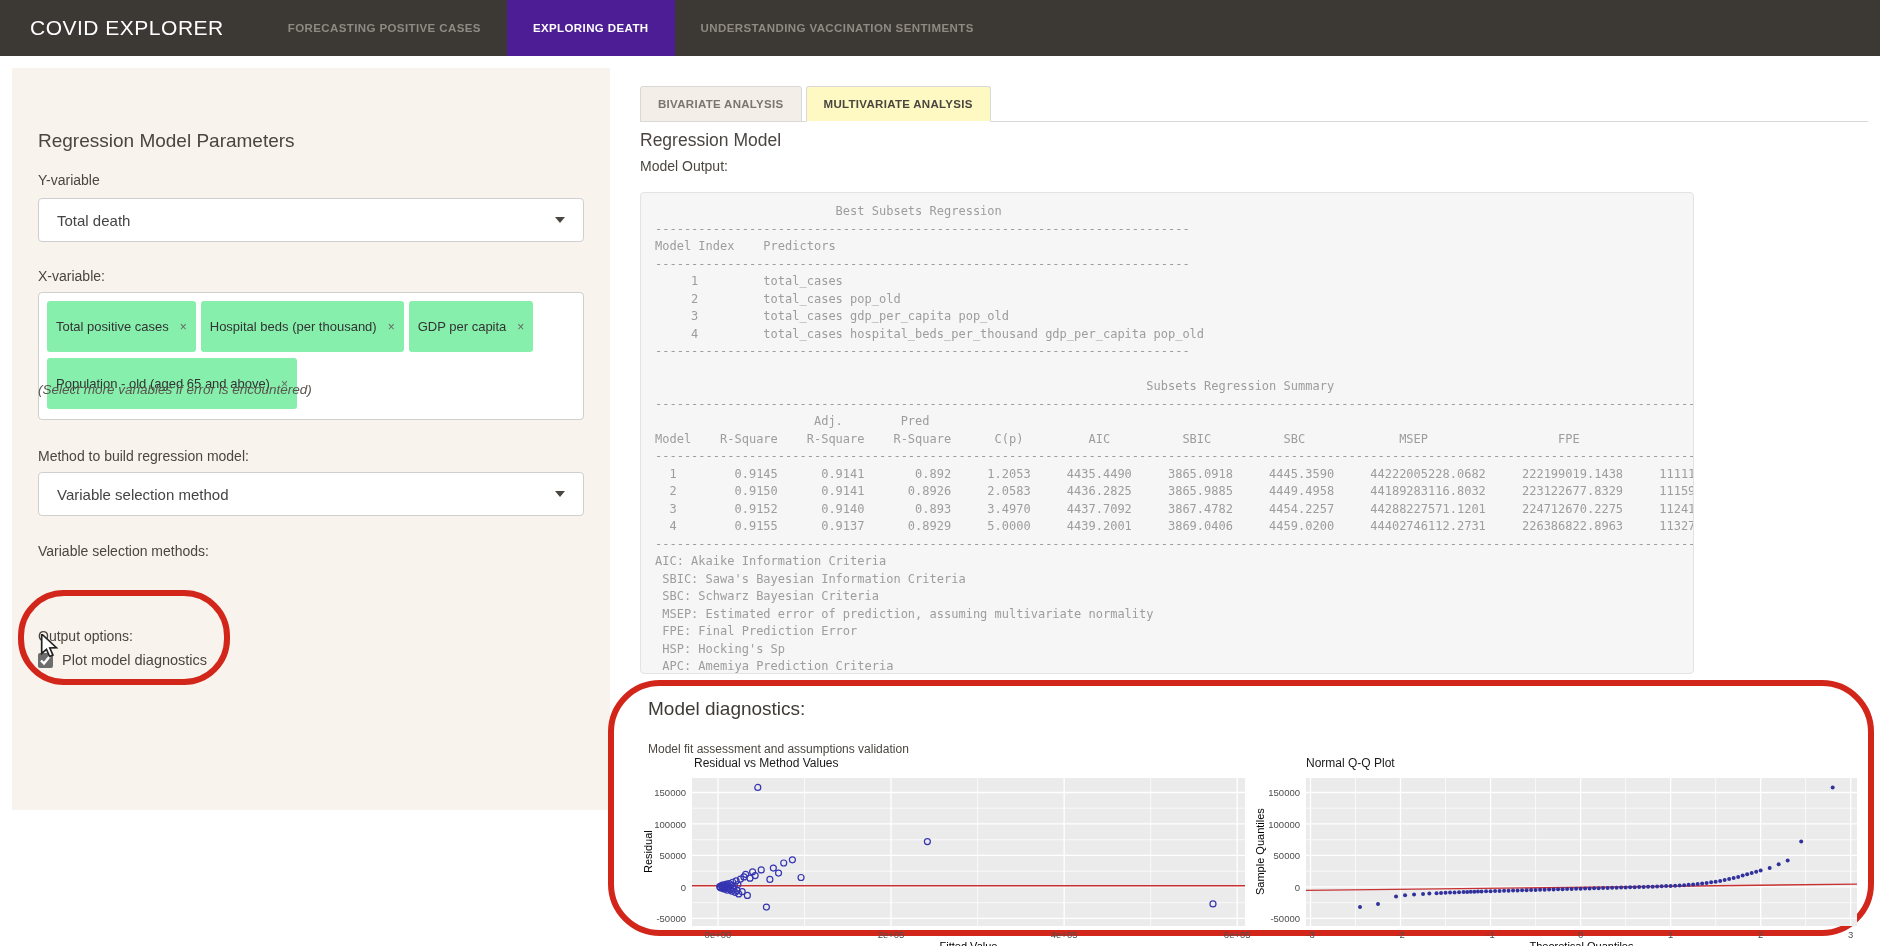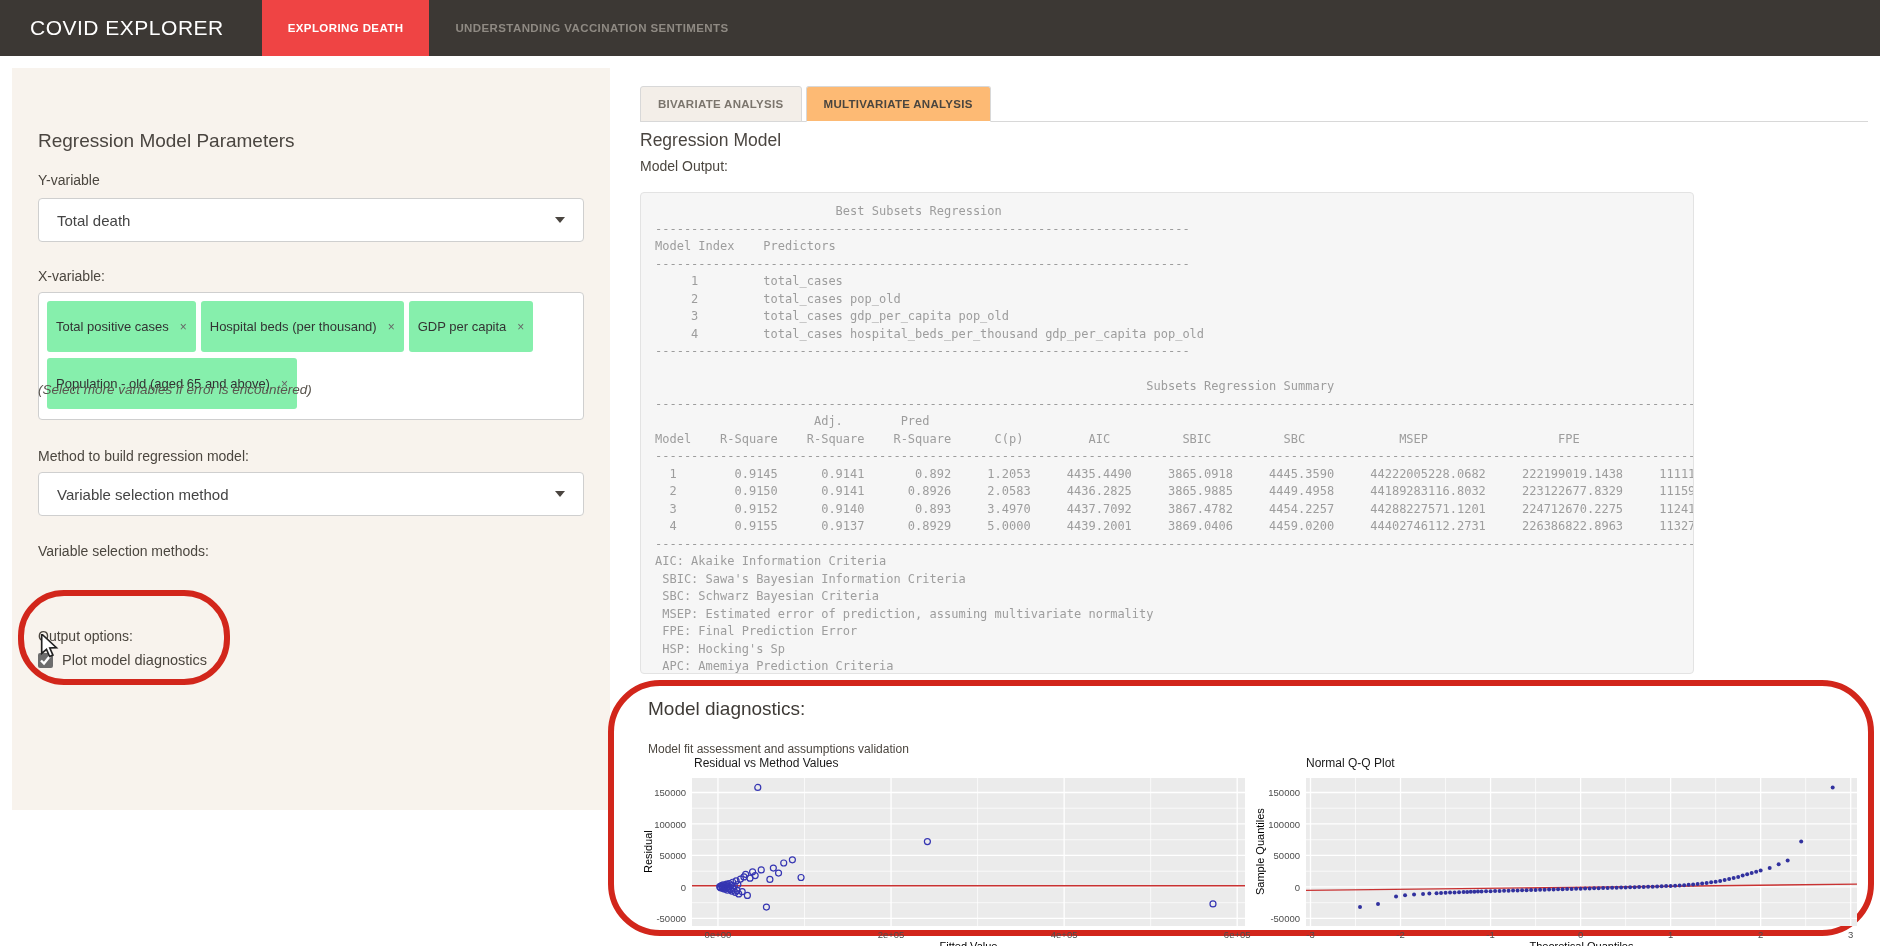--- a/index.html
+++ b/index.html
@@ -6,21 +6,21 @@
   html,body { width:1880px; height:946px; overflow:hidden; background:#fff;
     font-family:"Liberation Sans", sans-serif; }
 
   
   .navbar { position:absolute; left:0; top:0; width:1880px; height:56px;
     background:#3c3834; display:flex; align-items:stretch; }
   .brand { color:#ffffff; font-size:21px; font-weight:500; letter-spacing:.5px;
     display:flex; align-items:center; padding:0 38px 0 30px; }
   .nav-item { display:flex; align-items:center; padding:0 26px; font-size:11.5px;
     font-weight:bold; letter-spacing:.4px; color:#8f8a83; cursor:pointer; }
-  .nav-item.active { background:#ef4444; color:#fff; }
+  .nav-item.active { background:#4c1d95; color:#fff; }
 
   
   .sidebar { position:absolute; left:12px; top:68px; width:598px; height:742px;
     background:#f8f3ed; }
   .sidebar .abs { position:absolute; left:26px;margin-top:28px; }
   .sb-title { font-size:19px; color:#4a4540; }
   .sb-label { font-size:14px; color:#4b463f; }
   .select-box { width:546px; height:44px; background:#fff; border:1px solid #cfcfcf;
     border-radius:4px; display:flex; align-items:center; padding:0 18px;
     font-size:15px; color:#444; cursor:pointer; }
@@ -41,21 +41,21 @@
   .red-ring { position:absolute; border:6px solid #d2261b; background:transparent;
     pointer-events:none; }
 
   
   .tabbar { position:absolute; left:640px; top:84px; width:1228px; height:38px;
     border-bottom:1px solid #d8d8d8; display:flex; align-items:flex-end; }
   .tab { font-size:11.5px; font-weight:bold; letter-spacing:.3px; padding:11px 17px;
     border:1px solid #d8d8d8; border-radius:3px 3px 0 0; margin-right:4px;
     cursor:pointer; position:relative; top:1px; }
   .tab.inactive { background:#f3eee8; color:#7b756d; }
-  .tab.active { background:#fdba74; color:#4a453f; border-bottom-color:#fff; }
+  .tab.active { background:#fef9c3; color:#4a453f; border-bottom-color:#fff; }
 
   .main-heading { position:absolute; left:640px; top:130px; font-size:17.5px;
     color:#4a4540; }
   .output-label { position:absolute; left:640px; top:158px; font-size:14px;
     color:#4b463f; }
   .model-output { position:absolute; left:640px; top:192px; width:1054px; height:482px;
     background:#f6f6f6; border:1px solid #e3e3e3; border-radius:4px;
     padding:10px 0 0 14px; overflow:hidden;
     font-family:"DejaVu Sans Mono", monospace; font-size:12px; line-height:17.5px;
     color:#9d9d9d; white-space:pre; }
@@ -76,20 +76,21 @@
     width:50px; }
   .plot .xlab { position:absolute; font-size:11px; color:#000; text-align:center; }
 
   .cursor-svg { position:absolute; pointer-events:none; }
 </style>
 </head>
 <body>
 
 <nav class="navbar">
   <div class="brand">COVID EXPLORER</div>
+  <div class="nav-item">FORECASTING POSITIVE CASES</div>
   <div class="nav-item active">EXPLORING DEATH</div>
   <div class="nav-item">UNDERSTANDING VACCINATION SENTIMENTS</div>
 </nav>
 
 <aside class="sidebar">
   <div class="abs sb-title" style="top:34px">Regression Model Parameters</div>
 
   <div class="abs sb-label" style="top:76px">Y-variable</div>
   <div class="abs select-box" style="top:102px">
     <span class="grow">Total death</span>

